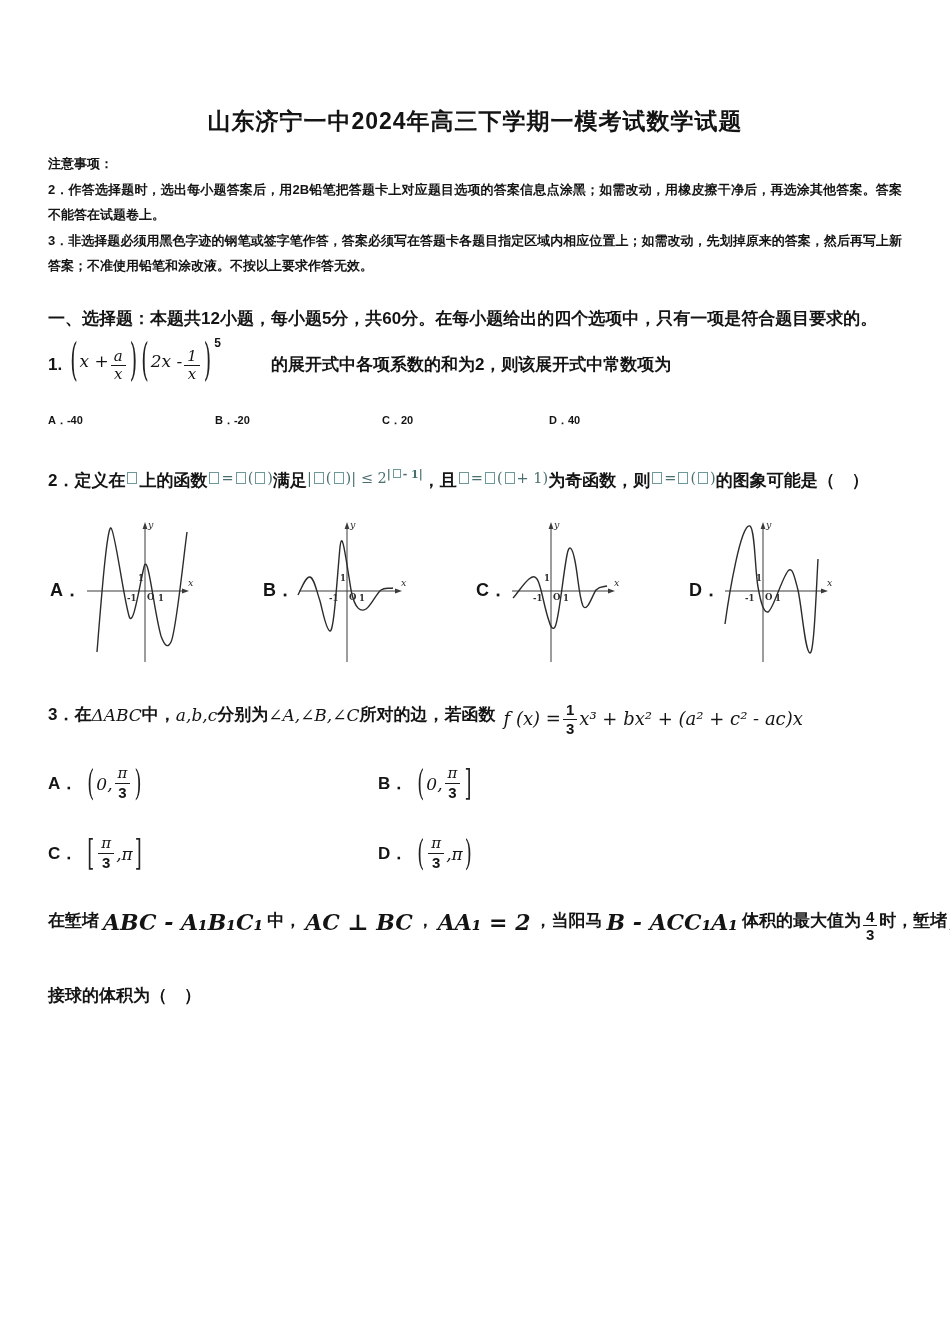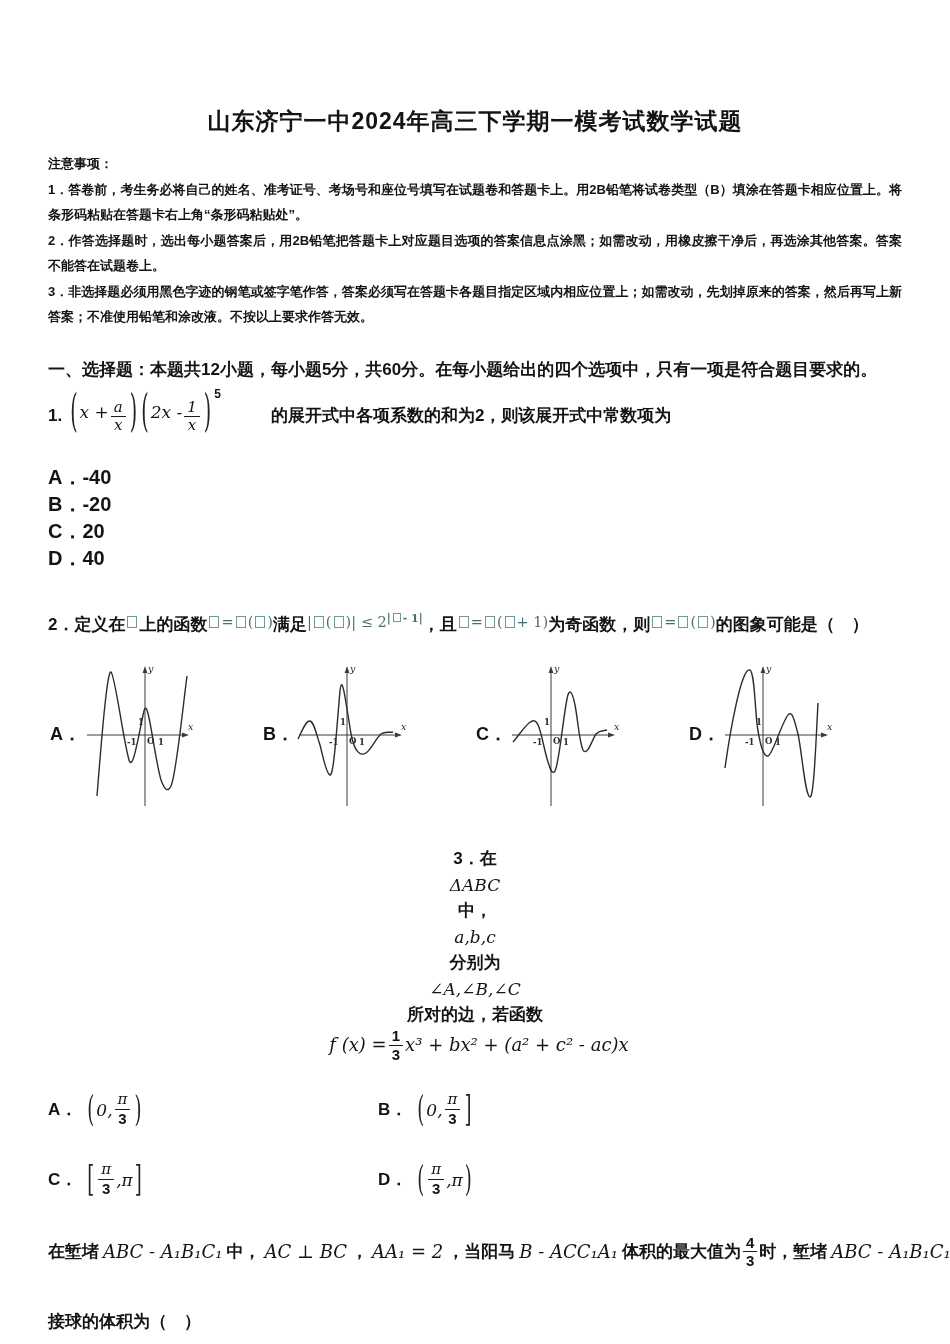--- a/index.html
+++ b/index.html
@@ -26,21 +26,21 @@
   .bp{display:inline-block;transform:scaleY(2.35);transform-origin:50% 55%;font-family:"DejaVu Serif",serif;font-weight:200;font-size:19px;margin:0 2px;color:#222;}
   .bp2{display:inline-block;transform:scaleY(1.95);transform-origin:50% 55%;font-family:"DejaVu Serif",serif;font-weight:200;font-size:18px;margin:0 2px;color:#222;}
   .fexp{position:relative;top:-20px;font-size:12px;font-style:normal;margin-left:1px;}
 
   .q-line{font-size:17px;font-weight:600;line-height:26px;}
   .qnum{font-weight:600;margin-right:6px;}
   .formula-line{display:flex;align-items:center;margin-top:16px;}
   .formula-line .stem-text{margin-left:10px;padding-left:40px;}
 
   
-  .opt-row{display:flex;margin-top:30px;font-size:20px;font-weight:700;flex-direction:column;}
+  .opt-row{display:flex;margin-top:30px;font-size:11px;font-weight:700;}
   .opt-row .opt{width:167px;}
   .opt-row .opt:last-child{width:auto;}
 
   
   .q2-stem{margin-top:40px;white-space:nowrap;font-size:17px;font-weight:600;}
   .gm{font-family:"DejaVu Serif","Liberation Serif",serif;font-style:normal;font-size:14.5px;color:#4a6e6e;vertical-align:3px;font-weight:400;}
   .tofu{display:inline-block;width:8px;height:10px;border:1.2px solid #6f9898;margin:0 2px;vertical-align:2px;background:#fdfefe;}
   .tofu.small{width:6px;height:8px;}
   .gsup{font-size:11px;vertical-align:8px;color:#4a6e6e;font-family:"DejaVu Serif",serif;}
   .gsup .tofu{width:6px;height:7px;vertical-align:0px;}
@@ -51,47 +51,46 @@
   .graph-opt .g-label{font-size:18px;font-weight:800;margin-top:62px;margin-right:2px;width:30px;}
   svg.fgraph{display:block;}
   svg.fgraph .ax{stroke:#3a3a3a;stroke-width:1;}
   svg.fgraph .cv{stroke:#2c2c2c;stroke-width:1.4;fill:none;}
   svg.fgraph text{font-family:"DejaVu Serif",serif;font-style:italic;fill:#2c2c2c;}
   svg.fgraph .tk{font-size:8.5px;font-weight:700;font-style:normal;}
   svg.fgraph .al{font-size:9.5px;}
   svg.fgraph polygon{fill:#3a3a3a;}
 
   
-  .q3-stem{display:flex;align-items:center;margin-top:34px;flex-direction:column;}
+  .q3-stem{display:flex;margin-top:34px;}
   .q3-formula{margin-left:8px;display:inline-flex;align-items:center;font-size:18px;}
   .q3-cont{margin-top:26px;}
   .q3-grid{margin-top:18px;}
   .q3-row{display:flex;align-items:center;height:58px;margin-top:12px;}
   .q3-cell{display:flex;align-items:center;width:330px;font-size:17px;font-weight:700;}
   .q3-cell .opt-label{margin-right:8px;}
   .q3-cell .frac{font-size:15px;}
 
   
   .q4-l1{margin-top:38px;text-align:justify;}
-  .q4-l2{margin-top:26px;display:flex;align-items:center;white-space:nowrap;font-size:17px;font-weight:600;}
-  .q4-l2 .m{font-size:18px;margin:0 4px;font-weight:400;}
+  .q4-l2{margin-top:26px;display:flex;align-items:flex-start;white-space:nowrap;font-size:17px;font-weight:600;}
+  .q4-l2 .m{font-size:22px;margin:0 4px;font-weight:700;}
   .q4-l2 .frac{vertical-align:-2px;}
   .q4-l3{margin-top:40px;}
 </style>
 </head>
 <body>
 
 <div class="page">
   <div class="content">
 
     <h1 class="title">山东济宁一中2024年高三下学期一模考试数学试题</h1>
 
     <div class="notice">
       <p>注意事项：</p>
-      <p>1．答卷前，考生务必将自己的姓名、准考证号、考场号和座位号填写在试题卷和答题卡上。用2B铅笔将试卷类型（B）填涂在答题卡相应位置上。将条形码粘贴在答题卡右上角“条形码粘贴处”。</p>
       <p>2．作答选择题时，选出每小题答案后，用2B铅笔把答题卡上对应题目选项的答案信息点涂黑；如需改动，用橡皮擦干净后，再选涂其他答案。答案不能答在试题卷上。</p>
       <p>3．非选择题必须用黑色字迹的钢笔或签字笔作答，答案必须写在答题卡各题目指定区域内相应位置上；如需改动，先划掉原来的答案，然后再写上新答案；不准使用铅笔和涂改液。不按以上要求作答无效。</p>
     </div>
 
     <p class="sec-heading">一、选择题：本题共12小题，每小题5分，共60分。在每小题给出的四个选项中，只有一项是符合题目要求的。</p>
 
     <div class="q-line formula-line">
       <span class="qnum">1.</span>
       <span class="math-group">
         <span class="bp">(</span><span class="m">x +</span><span class="frac"><span class="fnum m">a</span><span class="fden m">x</span></span><span class="bp">)</span><span class="bp">(</span><span class="m">2x -</span><span class="frac"><span class="fnum m">1</span><span class="fden m">x</span></span><span class="bp">)</span><span class="fexp">5</span>

